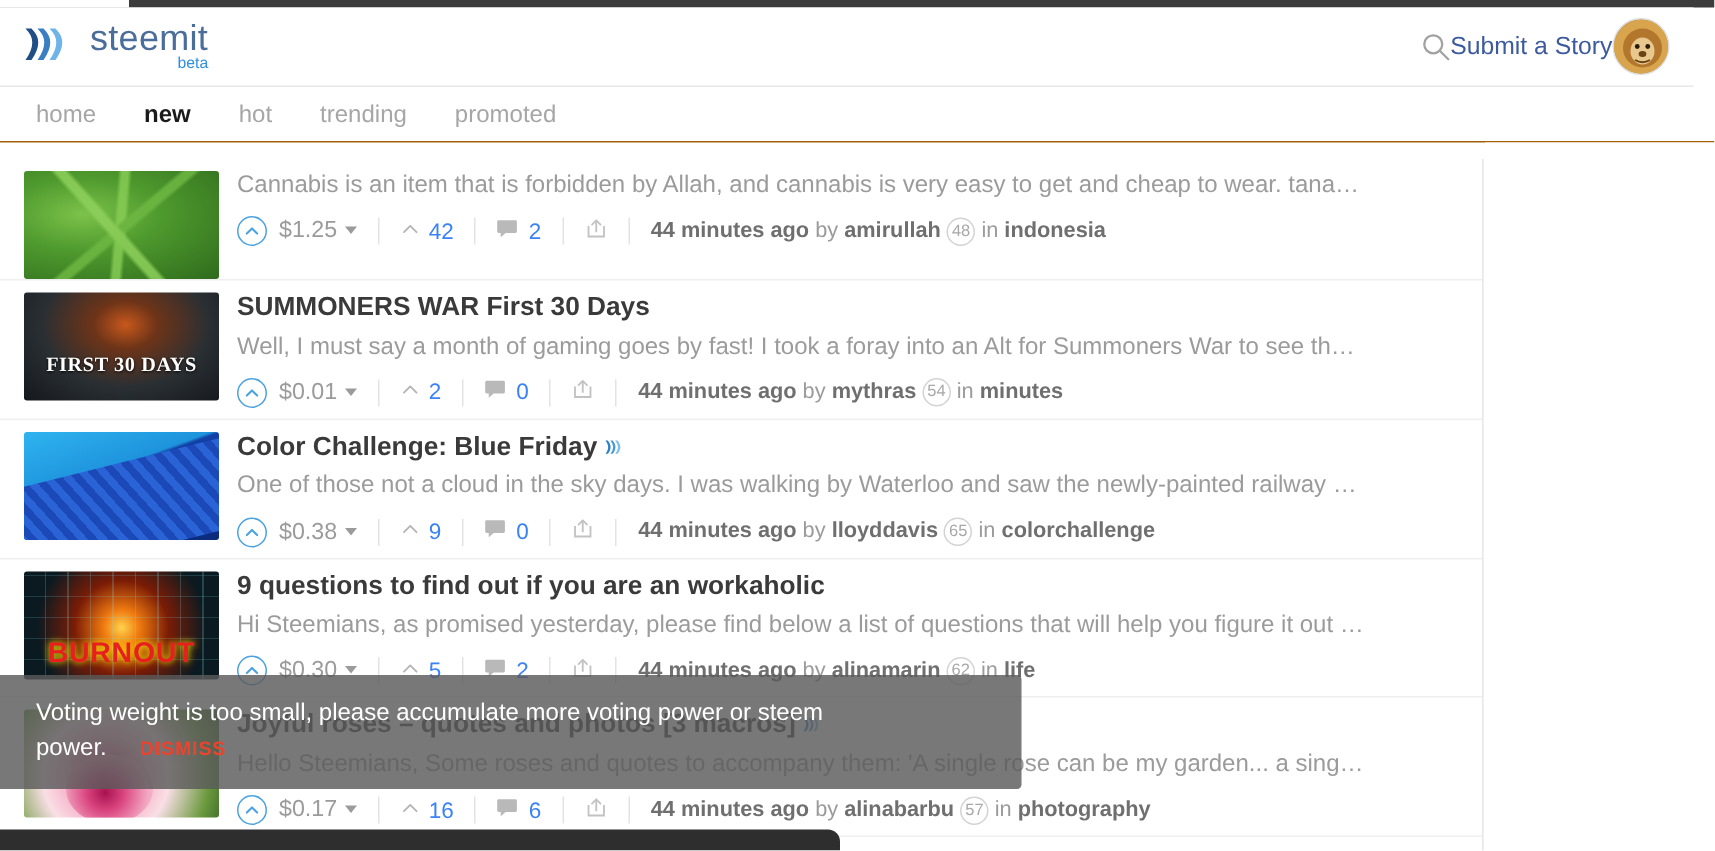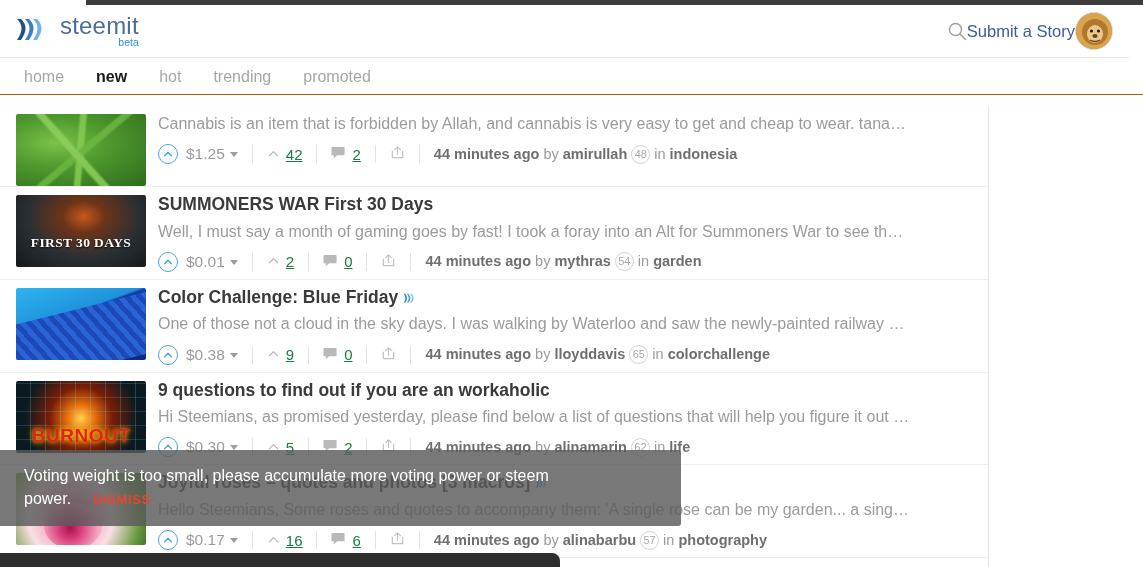--- a/index.html
+++ b/index.html
@@ -223,21 +223,21 @@
     margin: 0 14px;
     flex: 0 0 1px;
   }
   .stat-group {
     display: inline-flex;
     align-items: center;
     gap: 6px;
     cursor: pointer;
     white-space: nowrap;
   }
-  .stat-group .count { color: #15803d; font-size: 15px; text-decoration: underline; }
+  .stat-group .count { color: #3b82f6; font-size: 15px; }
   .post-meta {
     font-size: 14.5px;
     color: #9b9b9b;
     white-space: nowrap;
   }
   .post-meta .ago { color: #6f6f6f; font-weight: bold; }
   .post-meta .author { color: #6f6f6f; font-weight: bold; cursor: pointer; }
   .post-meta .category { color: #6f6f6f; font-weight: bold; cursor: pointer; }
   .rep {
     display: inline-block;
@@ -456,21 +456,21 @@
           </span>
           <span class="divider"></span>
           <span class="stat-group">
             <span><svg viewBox="0 0 16 16" width="15" height="15">
                 <path d="M2.5 6 v7.5 h11 v-7.5" fill="none" stroke="#c2c2c2" stroke-width="1.3"></path>
                 <path d="M8 10.5 V2.2" fill="none" stroke="#c2c2c2" stroke-width="1.3"></path>
                 <path d="M5 5 L8 2 L11 5" fill="none" stroke="#c2c2c2" stroke-width="1.3" stroke-linecap="round" stroke-linejoin="round"></path>
               </svg></span>
           </span>
           <span class="divider"></span>
-          <span class="post-meta"><span class="ago">44 minutes ago</span> <span>by</span> <span class="author">mythras</span><span class="rep">54</span><span>in</span> <span class="category">garden</span></span>
+          <span class="post-meta"><span class="ago">44 minutes ago</span> <span>by</span> <span class="author">mythras</span><span class="rep">54</span><span>in</span> <span class="category">minutes</span></span>
         </div>
       </div>
     </div>
     <div class="post">
       <div class="post-thumb th-blue"></div>
       <div class="post-body">
         <a class="post-title"><span>Color Challenge: Blue Friday</span><span><svg class="steem-glyph" viewBox="0 0 16 16" width="13" height="13">
               <path d="M2 2 C5 6, 5 9, 2 13 L4 13 C7 9, 7 6, 4 2 Z" fill="#2f7fc4"></path>
               <path d="M6 2 C9 6, 9 9, 6 13 L8 13 C11 9, 11 6, 8 2 Z" fill="#4a9ad6"></path>
               <path d="M10 2 C13 6, 13 9, 10 13 L12 13 C15 9, 15 6, 12 2 Z" fill="#7ec0ec"></path>

